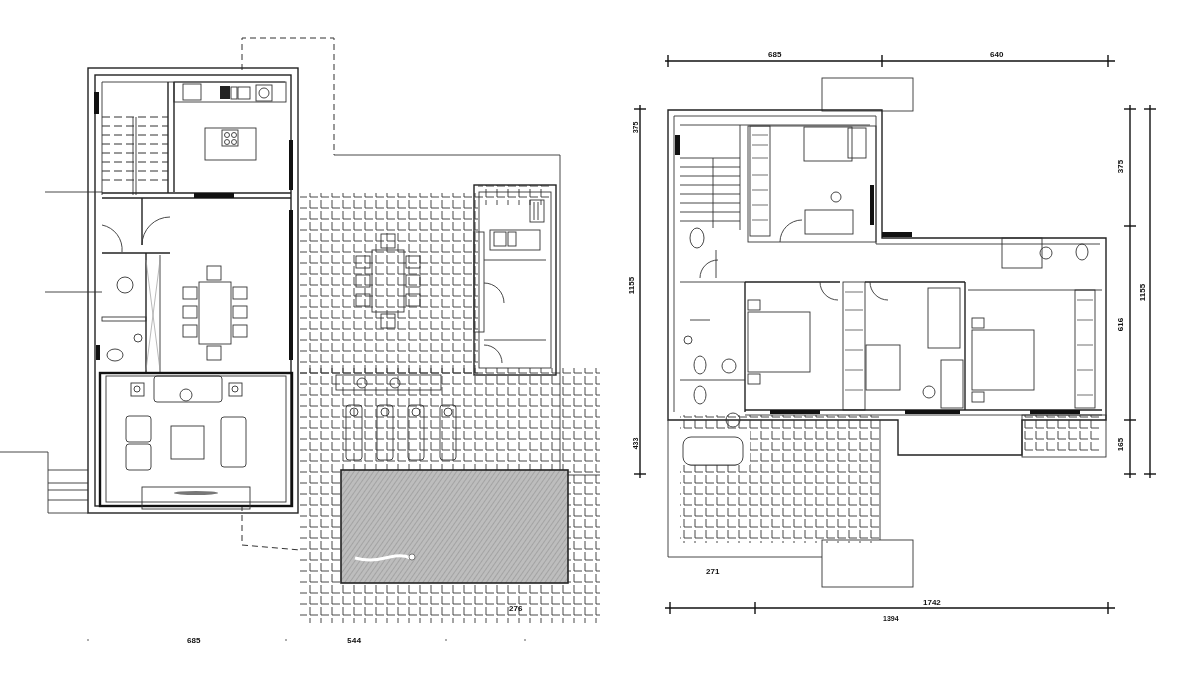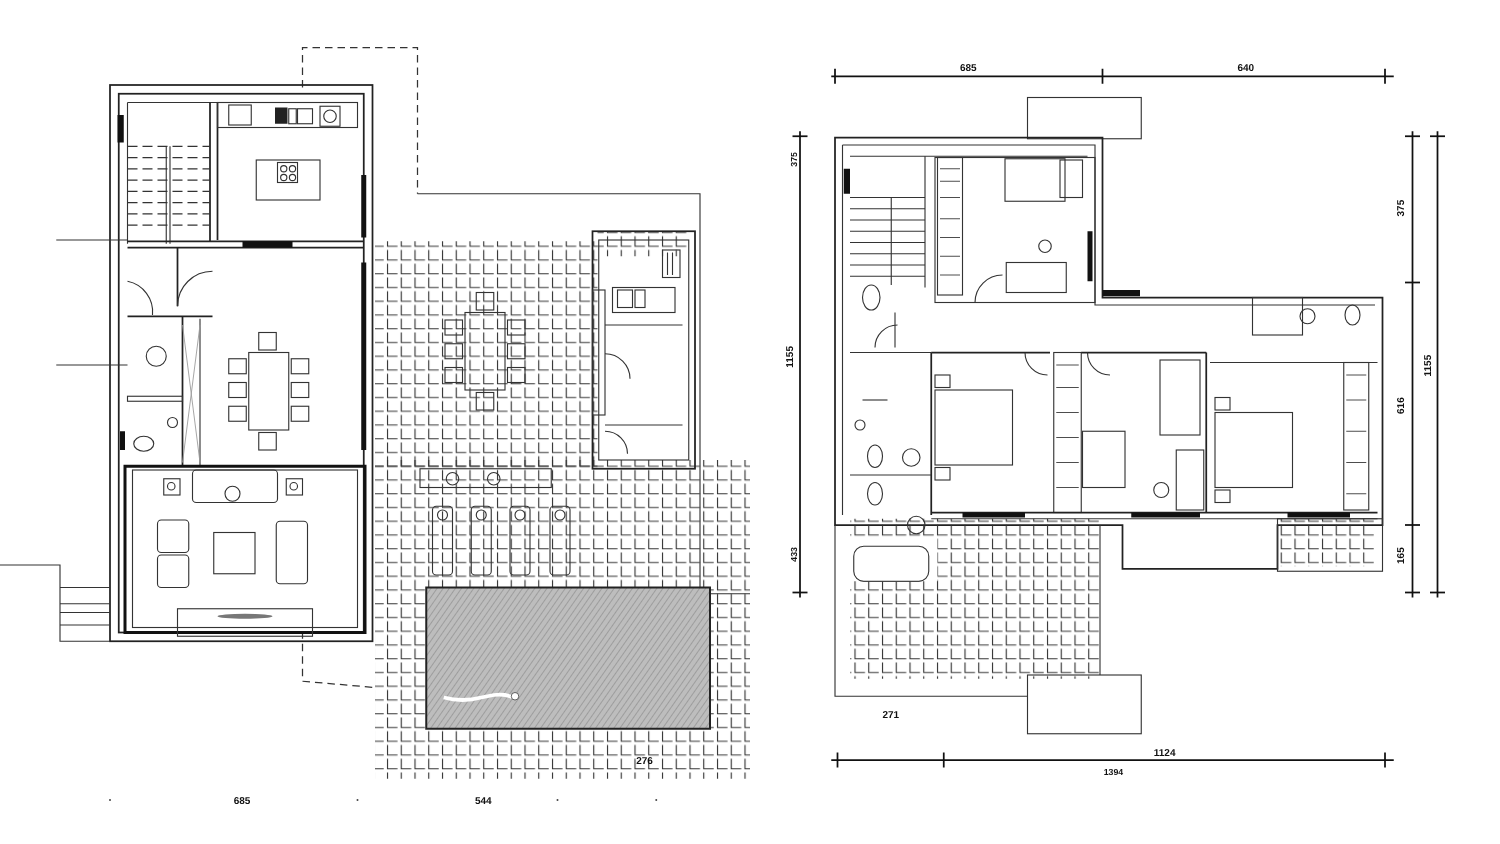--- a/index.html
+++ b/index.html
@@ -339,28 +339,28 @@
         <line x1="1124" y1="474" x2="1136" y2="474"></line>
 
     <line x1="1150" y1="105" x2="1150" y2="478"></line>
     <line x1="1144" y1="109" x2="1156" y2="109"></line>
         <line x1="1144" y1="474" x2="1156" y2="474"></line>
   </g>
 </svg>
 
 
 <div class="lbl" style="left:187px;top:636px;">685</div>
-<div class="lbl" style="left:380px;top:636px;">544</div>
+<div class="lbl" style="left:347px;top:636px;font-family:Liberation Mono, monospace;">544</div>
 <div class="lbl" style="left:509px;top:604px;">276</div>
 
 <div class="lbl" style="left:768px;top:50px;">685</div>
 <div class="lbl" style="left:990px;top:50px;">640</div>
 
 <div class="lbl" style="left:706px;top:567px;">271</div>
-<div class="lbl" style="left:923px;top:598px;">1124</div>
+<div class="lbl" style="left:923px;top:598px;">1742</div>
 <div class="lbl" style="left:883px;top:615px;font-size:7px;">1394</div>
 
 <div class="lbl vlbl" style="left:623px;top:281px;">1155</div>
 <div class="lbl vlbl" style="left:630px;top:124px;font-size:7px;">375</div>
 
 <div class="lbl vlbl" style="left:630px;top:440px;font-size:7px;">433</div>
 
 <div class="lbl vlbl" style="left:1114px;top:162px;">375</div>
 <div class="lbl vlbl" style="left:1114px;top:320px;">616</div>
 <div class="lbl vlbl" style="left:1114px;top:440px;">165</div>

